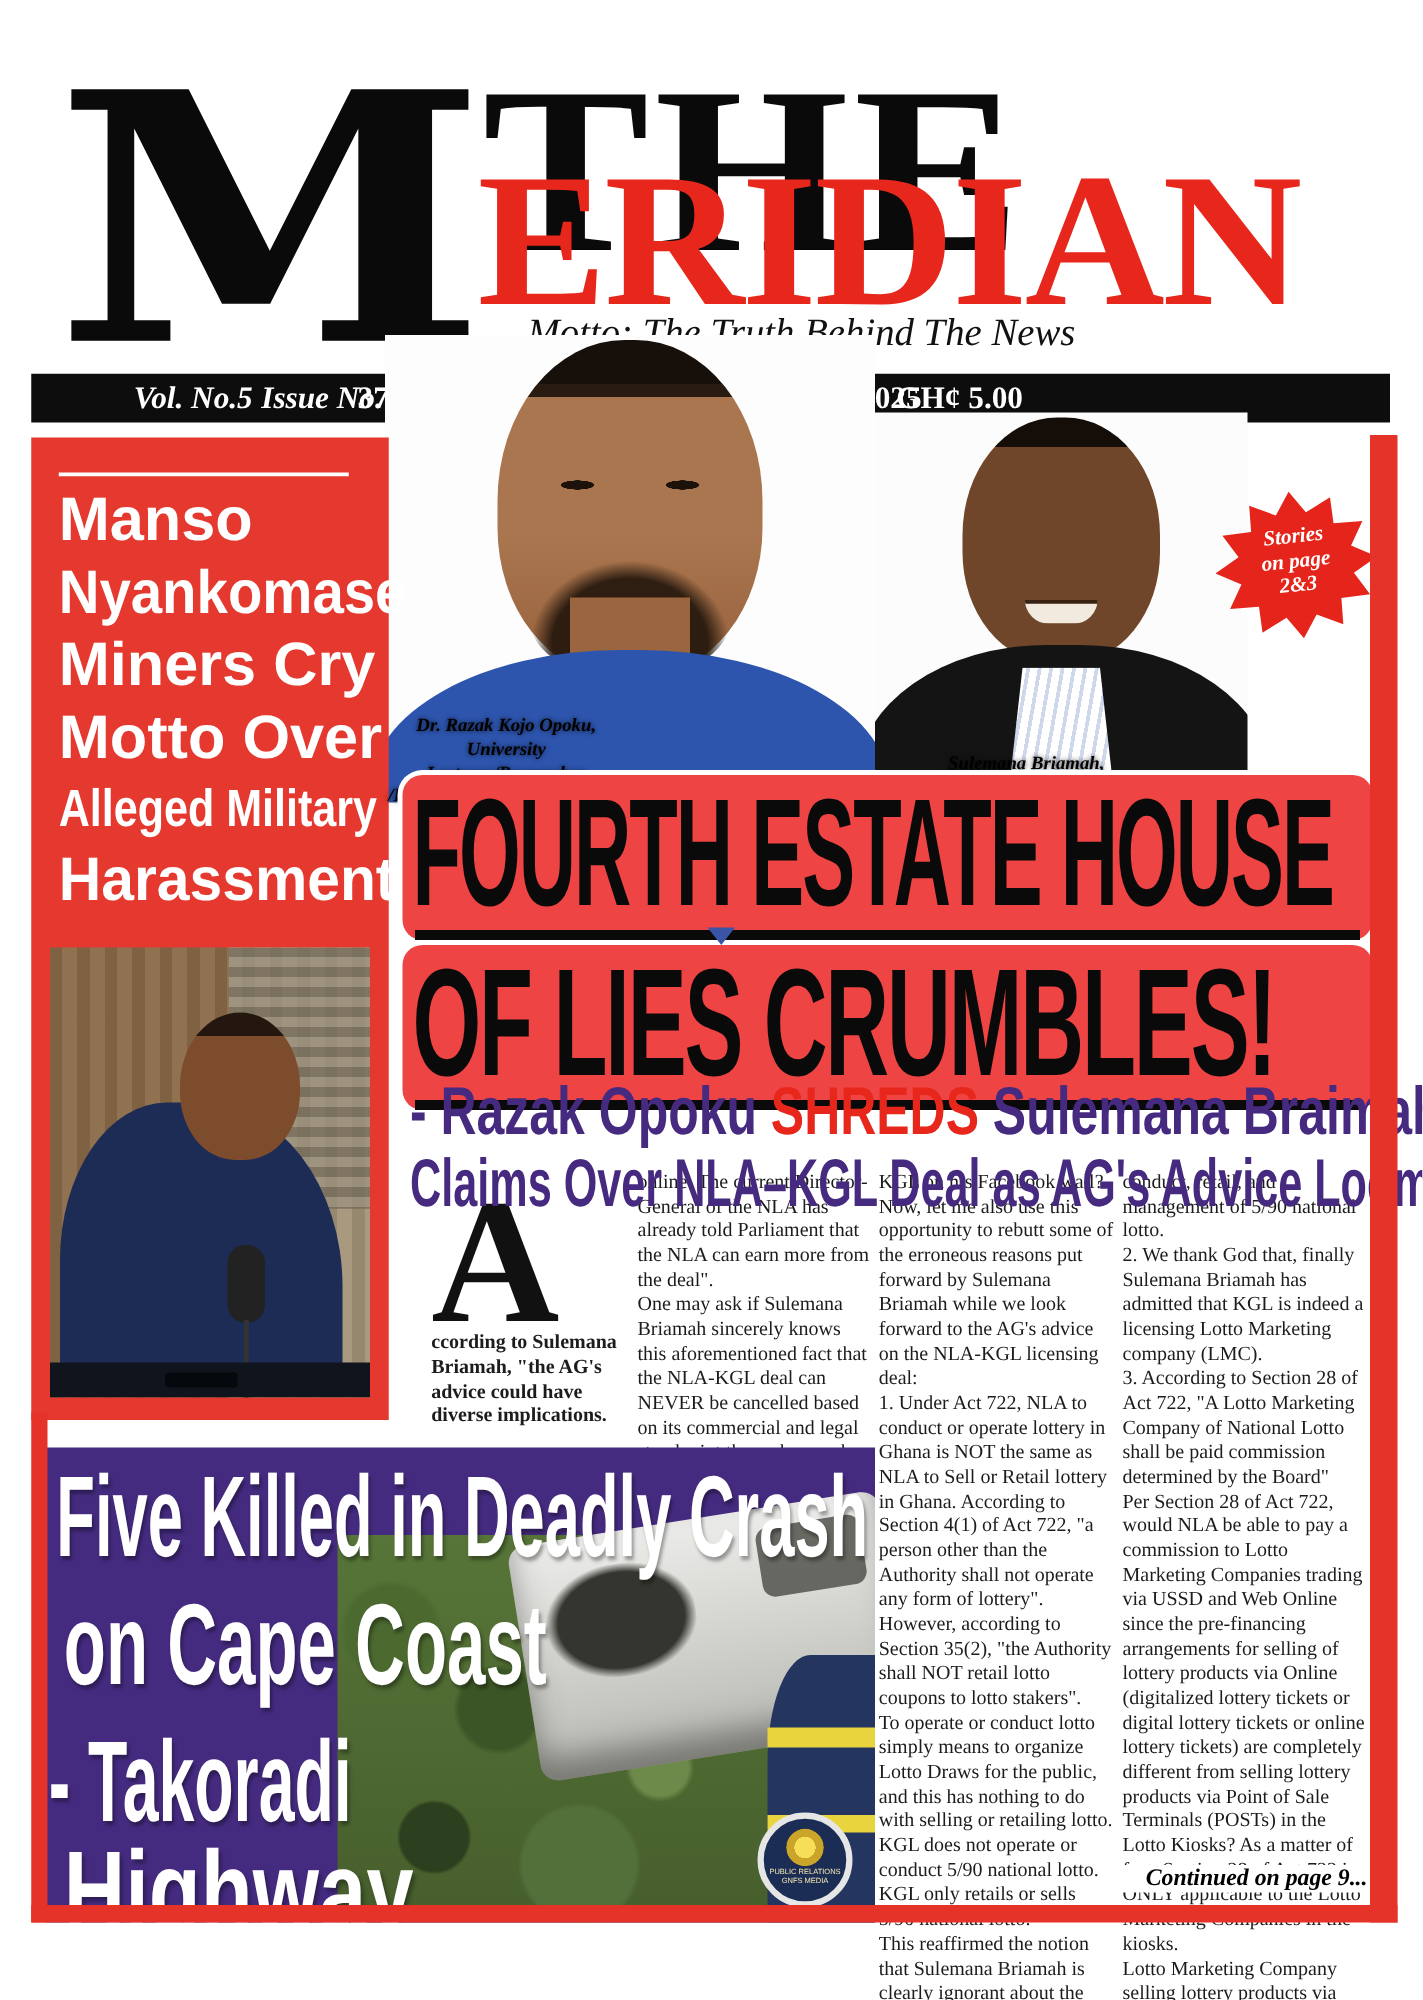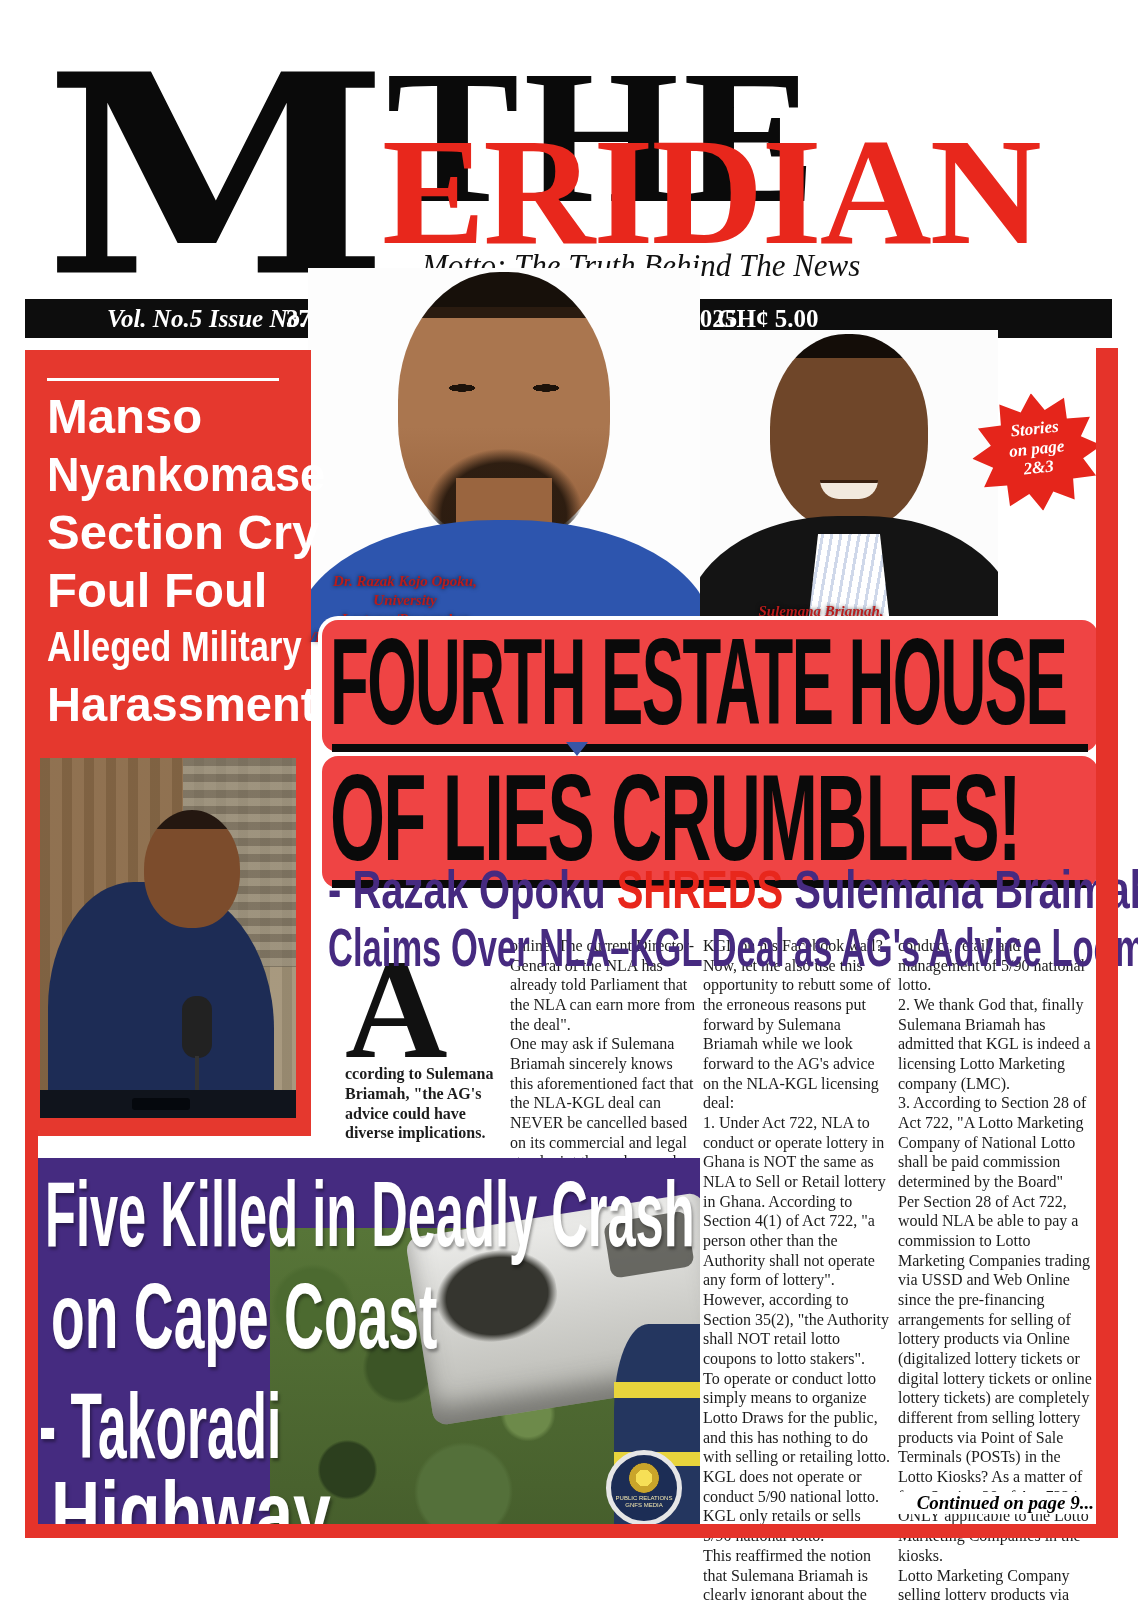--- a/index.html
+++ b/index.html
@@ -33,21 +33,21 @@
   .p1-head:after{content:"";position:absolute;left:50%;bottom:-4px;transform:translateX(-50%);
            width:160px;height:96px;border-radius:50%;
            background:radial-gradient(ellipse at 50% 70%, rgba(26,16,8,.85) 0 55%, rgba(26,16,8,0) 70%);}
   .p1-eyes{position:absolute;left:50%;top:108px;transform:translateX(-50%);width:140px;height:14px;
            background:
              radial-gradient(ellipse 22px 6px at 28px 8px, #1c120a 0 60%, transparent 62%),
              radial-gradient(ellipse 22px 6px at 112px 8px, #1c120a 0 60%, transparent 62%);}
   .p1-shirt{position:absolute;left:-12px;bottom:-8px;width:416px;height:130px;background:#2d55ae;
             border-radius:48% 48% 0 0/ 86% 86% 0 0;}
   .p1-neck{position:absolute;left:50%;bottom:108px;transform:translateX(-50%);width:96px;height:56px;background:#9a653f;}
-  .pcap{position:absolute;color:#b91c1c;font-style:italic;font-weight:bold;font-size:15px;
+  .pcap{position:absolute;color:#000000;font-style:italic;font-weight:bold;font-size:15px;
         line-height:1.25;text-align:center;text-shadow:0 0 4px rgba(0,0,0,.75);z-index:6;}
   .photo2{left:700px;top:330px;width:298px;height:312px;background:#fcfcfc;overflow:hidden;z-index:4;}
   .p2-head{position:absolute;left:50%;top:4px;width:158px;height:196px;transform:translateX(-50%);
            border-radius:48% 48% 45% 45%;
            background:linear-gradient(#140d08 0 12%,#6f4629 12% 100%);}
   .p2-smile{position:absolute;left:50%;top:146px;transform:translateX(-50%);width:58px;height:16px;
             border-radius:0 0 50px 50px;background:#f2eadf;border-top:3px solid #3a2212;}
   .p2-jacket{position:absolute;left:-14px;bottom:-6px;width:330px;height:132px;background:#141414;
              border-radius:46% 46% 0 0/ 80% 80% 0 0;}
   .p2-shirt{position:absolute;left:50%;bottom:0;transform:translateX(-50%);width:86px;height:108px;
@@ -191,22 +191,22 @@
   </div>
 
   <div class="abs rbar-right"></div>
   <div class="abs rbar-left"></div>
   <div class="abs rbar-bottom"></div>
 
   <div class="abs redbox">
     <div class="rule"></div>
     <div class="sh-line" style="top:42px">Manso</div>
     <div class="sh-line" style="top:100px;transform:scaleX(.92)">Nyankomase</div>
-    <div class="sh-line" style="top:158px">Section Cry</div>
-    <div class="sh-line" style="top:216px">Foul Foul</div>
+    <div class="sh-line" style="top:158px">Miners Cry</div>
+    <div class="sh-line" style="top:216px">Motto Over</div>
     <div class="sh-line" style="top:276px;font-size:42px;transform:scaleX(.82)">Alleged Military</div>
     <div class="sh-line" style="top:330px;transform:scaleX(.96)">Harassment</div>
     <div class="innerphoto">
       <div class="ip-blind"></div>
       <div class="ip-man"></div>
       <div class="ip-head"></div>
       <div class="ip-mic"></div>
       <div class="ip-table"></div>
       <div class="ip-phone"></div>
     </div>

